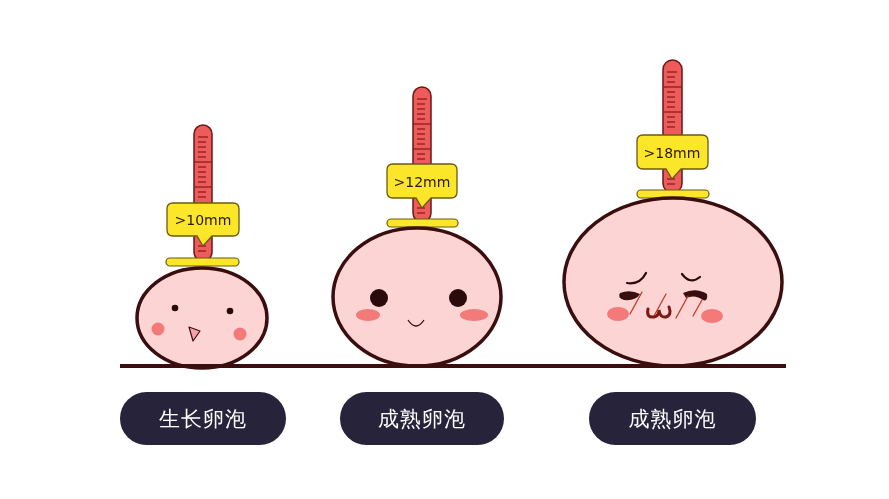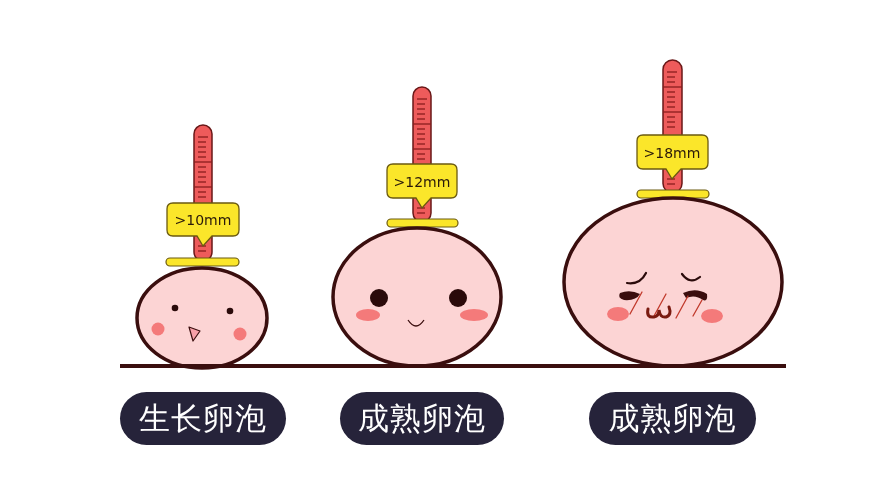--- a/index.html
+++ b/index.html
@@ -16,21 +16,21 @@
       position: absolute;
       top: 392px;
       height: 53px;
       border-radius: 27px;
       background: #26233a;
       color: #ffffff;
       display: flex;
       align-items: center;
       justify-content: center;
       font-family: "DejaVu Sans", sans-serif;
-      font-size: 31px;
+      font-size: 21px;
       letter-spacing: 1px;
       box-sizing: border-box;
     }
     .tag-text {
       font-family: "DejaVu Sans", sans-serif;
       font-size: 14px;
       fill: #2a1a0a;
     }
   </style>
 </head>

